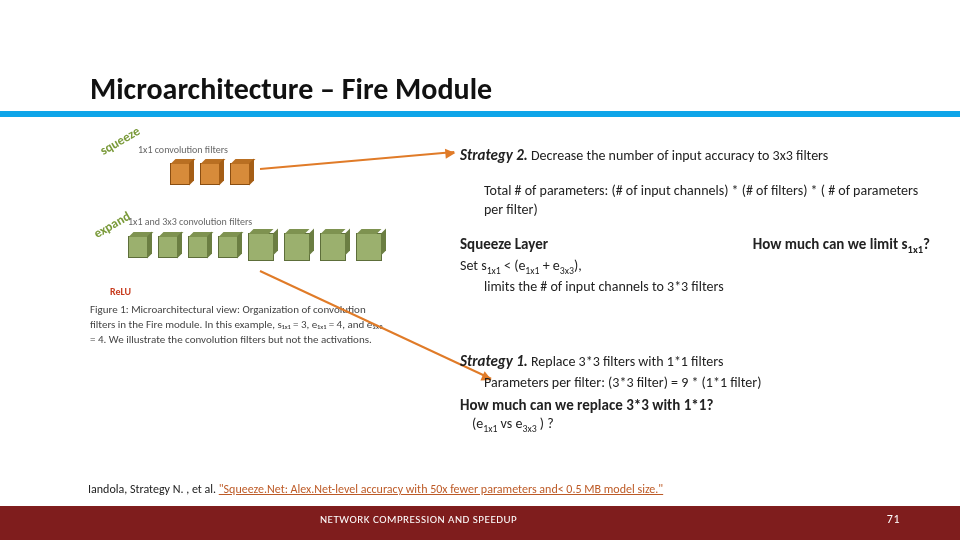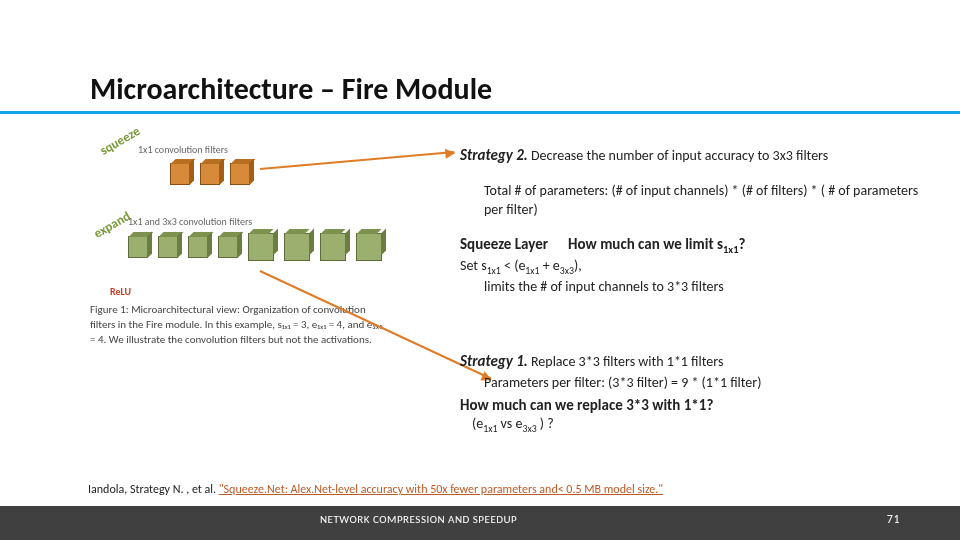--- a/index.html
+++ b/index.html
@@ -15,21 +15,21 @@
     width: 100%;
     height: 100%;
     padding: 0;
     position: relative;
   }
   .title {
     font-size: 30px;
     font-weight: 700;
     color: #111;
     padding: 70px 90px 4px 90px;
-    border-bottom: 3px solid #0ea5e9;
+    border-bottom: 6px solid #0ea5e9;
     margin: 0 0 0 0;
   }
   .figure {
     position: absolute;
     left: 90px;
     top: 135px;
     width: 290px;
   }
   .fig-box {
     width: 290px;
@@ -138,21 +138,21 @@
     left: 88px;
     bottom: 44px;
     font-size: 12px;
     color: #222;
   }
   .citation .link { color: #bd5a26; text-decoration: underline; }
   .footer {
     position: absolute;
     left: 0; right: 0; bottom: 0;
     height: 34px;
-    background: #404040;
+    background: #7f1d1d;
     display: flex;
     align-items: center;
     justify-content: space-between;
     padding: 0 60px 8px 320px;
     color: #fff;
     font-size: 11px;
     letter-spacing: 0.5px;
   }
   .pagenum { font-size: 12px; }
   .block { margin-bottom: 8px; }
@@ -195,21 +195,21 @@
 
   <div class="content-right" style="top:145px;">
 
     <div class="block">
       <span class="strategy-head">Strategy 2.</span>
       <span>Decrease the number of input accuracy to 3x3 filters</span>
       <div class="indent" style="margin-top:16px;">Total # of parameters: (# of input channels) * (# of filters) * ( # of parameters per filter)</div>
     </div>
 
     <div class="block" style="margin-top:14px; position:relative;">
-      <div style="display:flex; justify-content:flex-start; align-items:baseline; gap:20px;">
+      <div style="display:flex; justify-content:space-between; align-items:baseline; gap:20px;">
         <span class="squeeze-head">Squeeze Layer</span>
         <span class="howmuch">
           <span>How  much  can  we  limit s</span><sub>1x1</sub><span>?</span>
         </span>
       </div>
       <div>
         <span>Set s</span><sub>1x1</sub><span> &lt; (e</span><sub>1x1</sub><span> + e</span><sub>3x3</sub><span>),</span>
       </div>
       <div class="indent">limits the # of input channels to 3*3 filters</div>
     </div>

